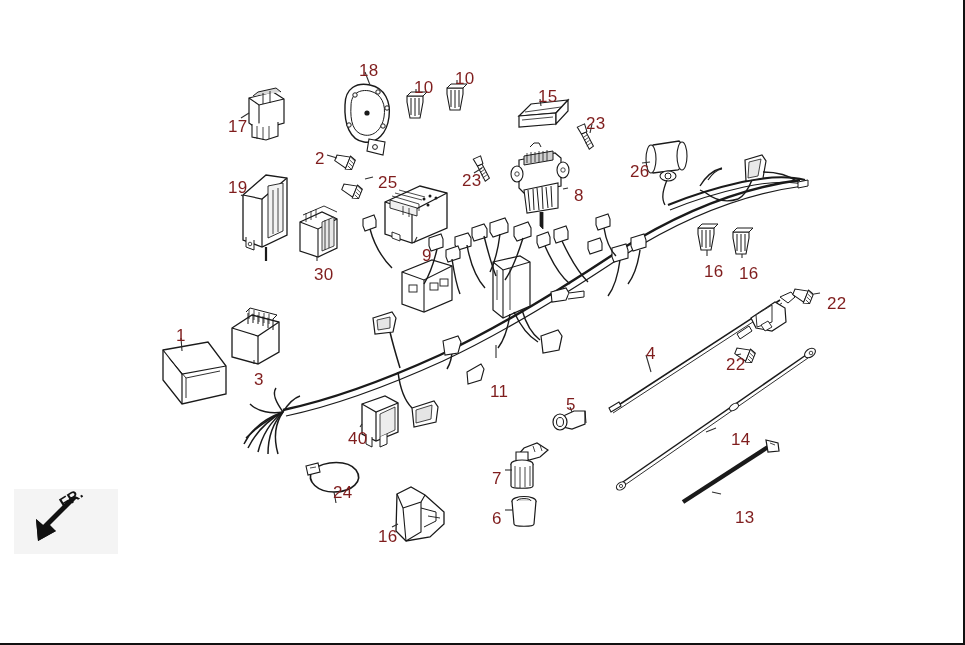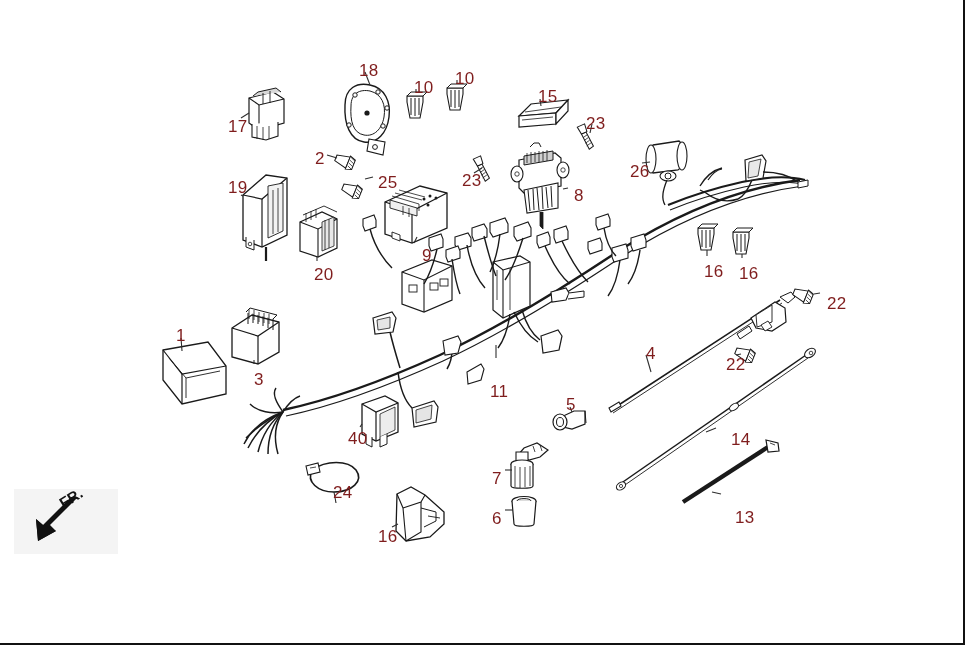--- a/index.html
+++ b/index.html
@@ -446,21 +446,21 @@
       <div class="callout" style="left: 490px; top: 383px;">11</div>
       <div class="callout" style="left: 378px; top: 528px;">16</div>
       <div class="callout" style="left: 735px; top: 509px;">13</div>
       <div class="callout" style="left: 731px; top: 431px;">14</div>
       <div class="callout" style="left: 538px; top: 88px;">15</div>
       <div class="callout" style="left: 704px; top: 263px;">16</div>
       <div class="callout" style="left: 739px; top: 265px;">16</div>
       <div class="callout" style="left: 228px; top: 118px;">17</div>
       <div class="callout" style="left: 359px; top: 62px;">18</div>
       <div class="callout" style="left: 228px; top: 179px;">19</div>
-      <div class="callout" style="left: 314px; top: 266px;">20</div>
+      <div class="callout" style="left: 314px; top: 266px;">30</div>
       <div class="callout" style="left: 348px; top: 430px;">40</div>
       <div class="callout" style="left: 827px; top: 295px;">22</div>
       <div class="callout" style="left: 726px; top: 356px;">22</div>
       <div class="callout" style="left: 586px; top: 115px;">23</div>
       <div class="callout" style="left: 462px; top: 172px;">23</div>
       <div class="callout" style="left: 333px; top: 484px;">24</div>
       <div class="callout" style="left: 378px; top: 174px;">25</div>
       <div class="callout" style="left: 630px; top: 163px;">26</div>
     </div>
 

